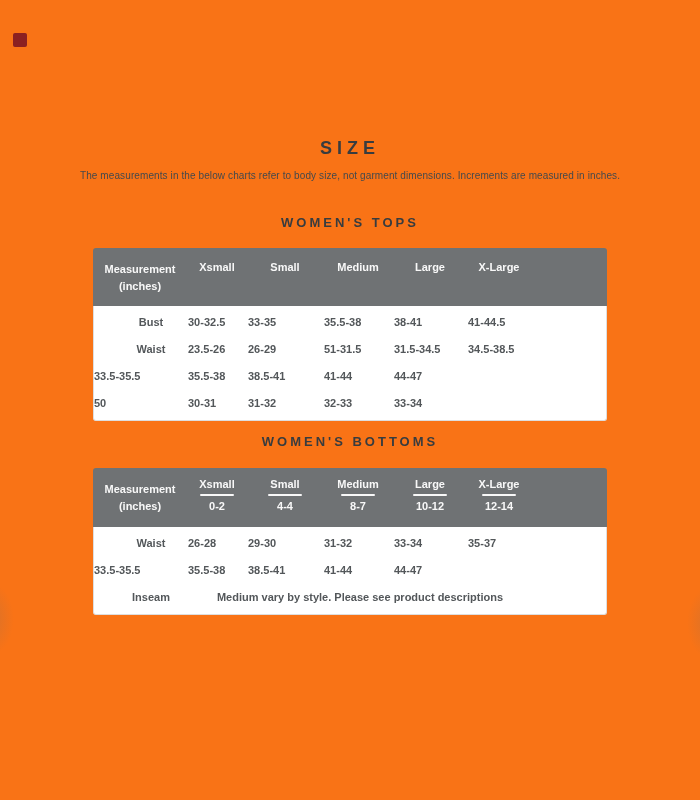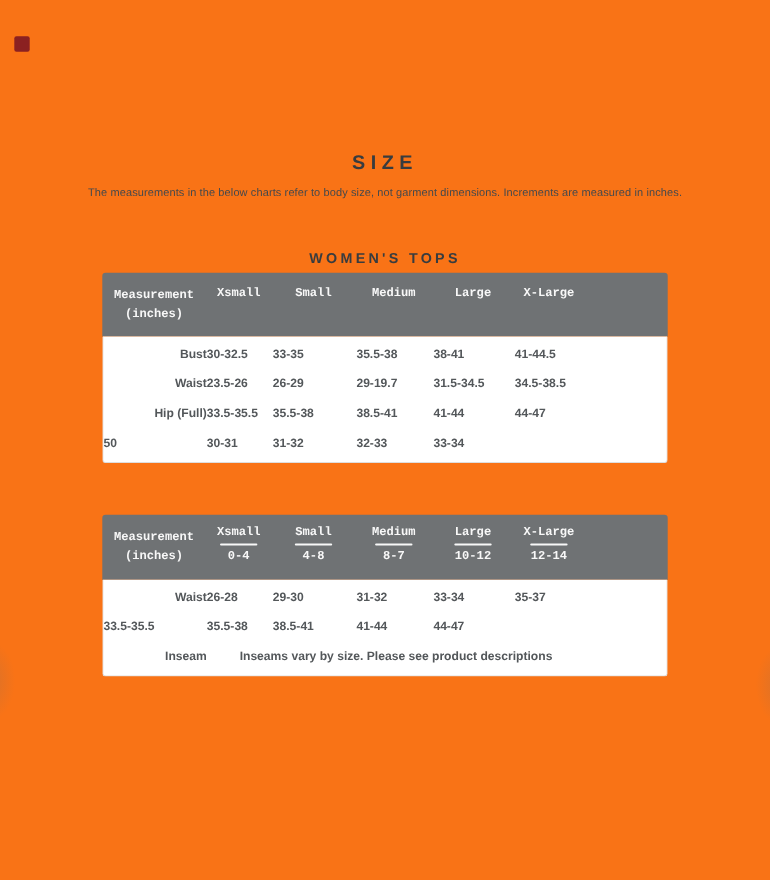--- a/index.html
+++ b/index.html
@@ -13,48 +13,48 @@
 
   .accent-mark{position:absolute;left:13px;top:33px;width:14px;height:14px;
     background:var(--accent-mark);border-radius:2px;}
 
   .title{position:absolute;top:138px;left:0;width:100%;text-align:center;
     font-size:18px;font-weight:700;letter-spacing:5px;color:var(--heading-text);}
   .intro{position:absolute;top:170px;left:50px;width:600px;text-align:center;
     font-size:10px;font-weight:400;color:#45494c;letter-spacing:.1px;}
   .section-heading{position:absolute;left:0;width:100%;text-align:center;
     font-size:13px;font-weight:700;letter-spacing:3px;color:var(--heading-text);}
-  .tops-heading{top:227px;}
+  .tops-heading{top:215px;}
   .bottoms-heading{top:434px;}
 
   .size-table{position:absolute;left:93px;width:514px;}
   .tops-table{top:248px;}
   .bottoms-table{top:468px;}
 
   .grid{display:grid;grid-template-columns:94px 60px 76px 70px 74px 64px 1fr;}
 
   .thead{background:var(--header-bg);color:var(--header-text);
     border-radius:3px 3px 0 0;}
   .tops-table .thead{height:58px;}
   .bottoms-table .thead{height:59px;}
 
-  .th{font-size:11px;font-weight:700;text-align:center;font-family:Liberation Mono, monospace;}
+  .th{font-size:11px;font-weight:700;text-align:center;}
   .th-measure{padding-top:13px;line-height:17px;}
   .tops-table .th-size{padding-top:13px;}
   .bottoms-table .th-size{display:flex;flex-direction:column;align-items:center;
     padding-top:10px;}
   .size-underline{width:34px;height:2px;background:var(--header-text);
     margin:4px 0 4px 0;border-radius:1px;}
 
   .tbody{background:#fff;border:1px solid var(--border);border-top:none;
     border-radius:0 0 3px 3px;padding:3px 0;}
   .tr{height:27px;align-items:center;}
   .td{font-size:11px;font-weight:700;color:var(--body-text);text-align:left;
     line-height:27px;}
-  .td-label{text-align:right;padding-left:20px;}
+  .td-label{text-align:center;padding-left:20px;}
   .td-note{grid-column:2 / 7;text-align:center;}
 
   .edge-smudge{position:absolute;pointer-events:none;}
   .smudge-left{left:-8px;top:583px;width:22px;height:72px;
     background:radial-gradient(ellipse at left center, rgba(110,110,110,.22), rgba(110,110,110,0) 70%);}
   .smudge-right{right:-7px;top:588px;width:20px;height:70px;
     background:radial-gradient(ellipse at right center, rgba(110,110,110,.20), rgba(110,110,110,0) 70%);}
 </style>
 </head>
 <body>
@@ -87,58 +87,58 @@
         <div class="td">30-32.5</div>
         <div class="td">33-35</div>
         <div class="td">35.5-38</div>
         <div class="td">38-41</div>
         <div class="td">41-44.5</div>
       </div>
       <div class="tr grid">
         <div class="td td-label">Waist</div>
         <div class="td">23.5-26</div>
         <div class="td">26-29</div>
-        <div class="td">29-19.7</div>
+        <div class="td">51-31.5</div>
         <div class="td">31.5-34.5</div>
         <div class="td">34.5-38.5</div>
       </div>
       <div class="tr grid">
-        <div class="td td-label">Hip (Full)</div>
         <div class="td">33.5-35.5</div>
         <div class="td">35.5-38</div>
         <div class="td">38.5-41</div>
         <div class="td">41-44</div>
         <div class="td">44-47</div>
       </div>
       <div class="tr grid">
         <div class="td">50</div>
         <div class="td">30-31</div>
         <div class="td">31-32</div>
         <div class="td">32-33</div>
         <div class="td">33-34</div>
       </div>
     </div>
   </div>
 
+  <h2 class="section-heading bottoms-heading">WOMEN'S BOTTOMS</h2>
 
   <div class="size-table bottoms-table">
     <div class="thead grid">
       <div class="th th-measure">
         <div>Measurement</div>
         <div>(inches)</div>
       </div>
       <div class="th th-size">
         <span>Xsmall</span>
         <span class="size-underline"></span>
-        <span>0-4</span>
+        <span>0-2</span>
       </div>
       <div class="th th-size">
         <span>Small</span>
         <span class="size-underline"></span>
-        <span>4-8</span>
+        <span>4-4</span>
       </div>
       <div class="th th-size">
         <span>Medium</span>
         <span class="size-underline"></span>
         <span>8-7</span>
       </div>
       <div class="th th-size">
         <span>Large</span>
         <span class="size-underline"></span>
         <span>10-12</span>
@@ -161,21 +161,21 @@
       </div>
       <div class="tr grid">
         <div class="td">33.5-35.5</div>
         <div class="td">35.5-38</div>
         <div class="td">38.5-41</div>
         <div class="td">41-44</div>
         <div class="td">44-47</div>
       </div>
       <div class="tr grid">
         <div class="td td-label">Inseam</div>
-        <div class="td td-note">Inseams vary by size. Please see product descriptions</div>
+        <div class="td td-note">Medium vary by style. Please see product descriptions</div>
       </div>
     </div>
   </div>
 
   <div class="edge-smudge smudge-left"></div>
   <div class="edge-smudge smudge-right"></div>
 
 </div>
 
 </body></html>

